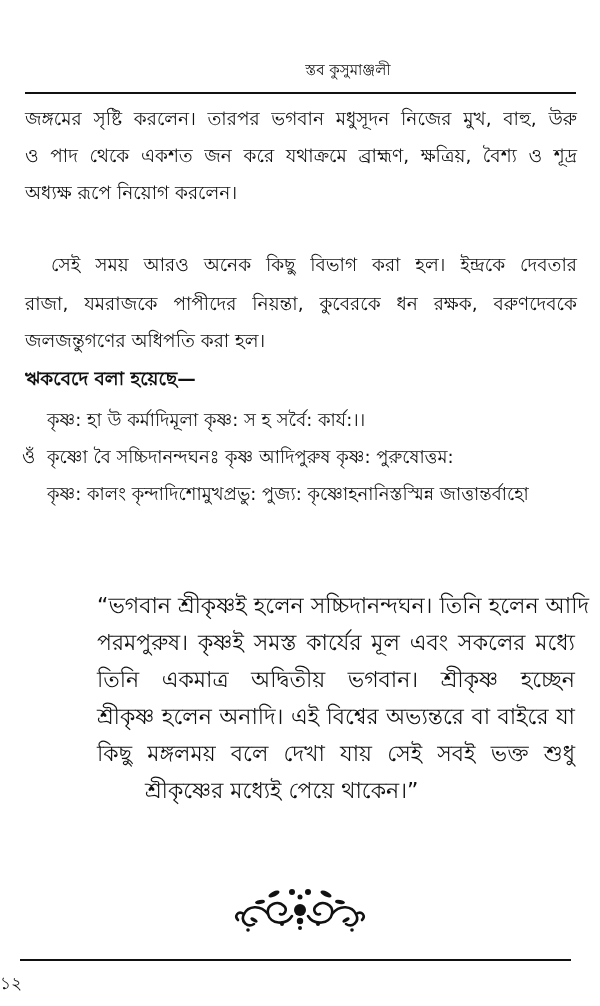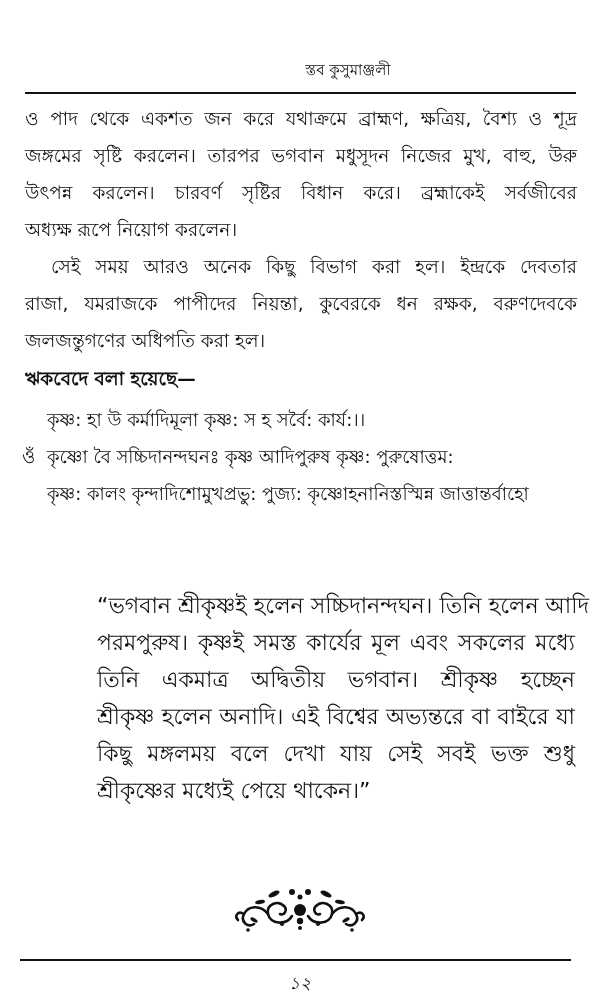--- a/index.html
+++ b/index.html
@@ -17,61 +17,60 @@
     border-top: 2px solid #111;
   }
   .body-block {
     position: absolute; left: 25px; width: 552px;
     font-size: 18.5px; line-height: 37px;
   }
   .body-line { white-space: nowrap; height: 37px; display: block; text-align: justify; text-align-last: justify; }
   .body-line.last { text-align-last: left; }
   .para1 { top: 100px; }
   .para2 { top: 248px; }
-  .para2 .body-line.first { padding-left: 26px; }
+  .para2 .body-line.first { padding-left: 26px; font-family: Liberation Mono, monospace; }
   .section-heading {
     position: absolute; top: 364px; left: 25px;
     font-size: 18.5px; line-height: 30px; font-weight: bold;
     text-underline-offset: 4px;
   }
   .mantra {
     position: absolute; top: 401px; left: 22px; width: 555px;
     font-size: 18px; line-height: 37px;
   }
   .mantra-line { display: block; white-space: nowrap; height: 37px; }
   .om { display: inline-block; width: 25px; }
   .mantra-line .indent { display: inline-block; width: 25px; }
   .quote-block {
     position: absolute; top: 587px; left: 97px; width: 478px;
     font-size: 22px; line-height: 37px;
   }
   .quote-line { display: block; white-space: nowrap; height: 37px; text-align: justify; text-align-last: justify; }
-  .quote-line.last { text-align-last: left; }
+  .quote-line.last { text-align-last: left; margin-left: 48px; }
   .ornament {
     position: absolute; top: 880px; left: 230px; width: 140px; height: 56px;
   }
   .bottom-rule {
     position: absolute; top: 959px; left: 20px; width: 551px; height: 0;
     border-top: 2px solid #111;
   }
   .page-number {
     position: absolute; top: 972px; left: 0; width: 600px;
-    text-align: center; font-size: 17px; line-height: 22px; font-style: italic;
+    text-align: left; font-size: 17px; line-height: 22px;
   }
 </style>
 </head>
 <body>
 
 <div class="page-header">স্তব কুসুমাঞ্জলী</div>
 <div class="top-rule"></div>
 
 <div class="body-block para1">
+  <span class="body-line">জঙ্গমের সৃষ্টি করলেন। তারপর ভগবান মধুসূদন নিজের মুখ, বাহু, উরু</span>
   <span class="body-line">ও পাদ থেকে একশত জন করে যথাক্রমে ব্রাহ্মণ, ক্ষত্রিয়, বৈশ্য ও শূদ্র</span>
-  <span class="body-line">জঙ্গমের সৃষ্টি করলেন। তারপর ভগবান মধুসূদন নিজের মুখ, বাহু, উরু</span>
-  <span class="body-line">উৎপন্ন করলেন। চারবর্ণ সৃষ্টির বিধান করে। ব্রহ্মাকেই সর্বজীবের</span>
   <span class="body-line last">অধ্যক্ষ রূপে নিয়োগ করলেন।</span>
 </div>
 
 <div class="body-block para2">
   <span class="body-line first">সেই সময় আরও অনেক কিছু বিভাগ করা হল। ইন্দ্রকে দেবতার</span>
   <span class="body-line">রাজা, যমরাজকে পাপীদের নিয়ন্তা, কুবেরকে ধন রক্ষক, বরুণদেবকে</span>
   <span class="body-line last">জলজন্তুগণের অধিপতি করা হল।</span>
 </div>
 
 <div class="section-heading">ঋকবেদে বলা হয়েছে—</div>

